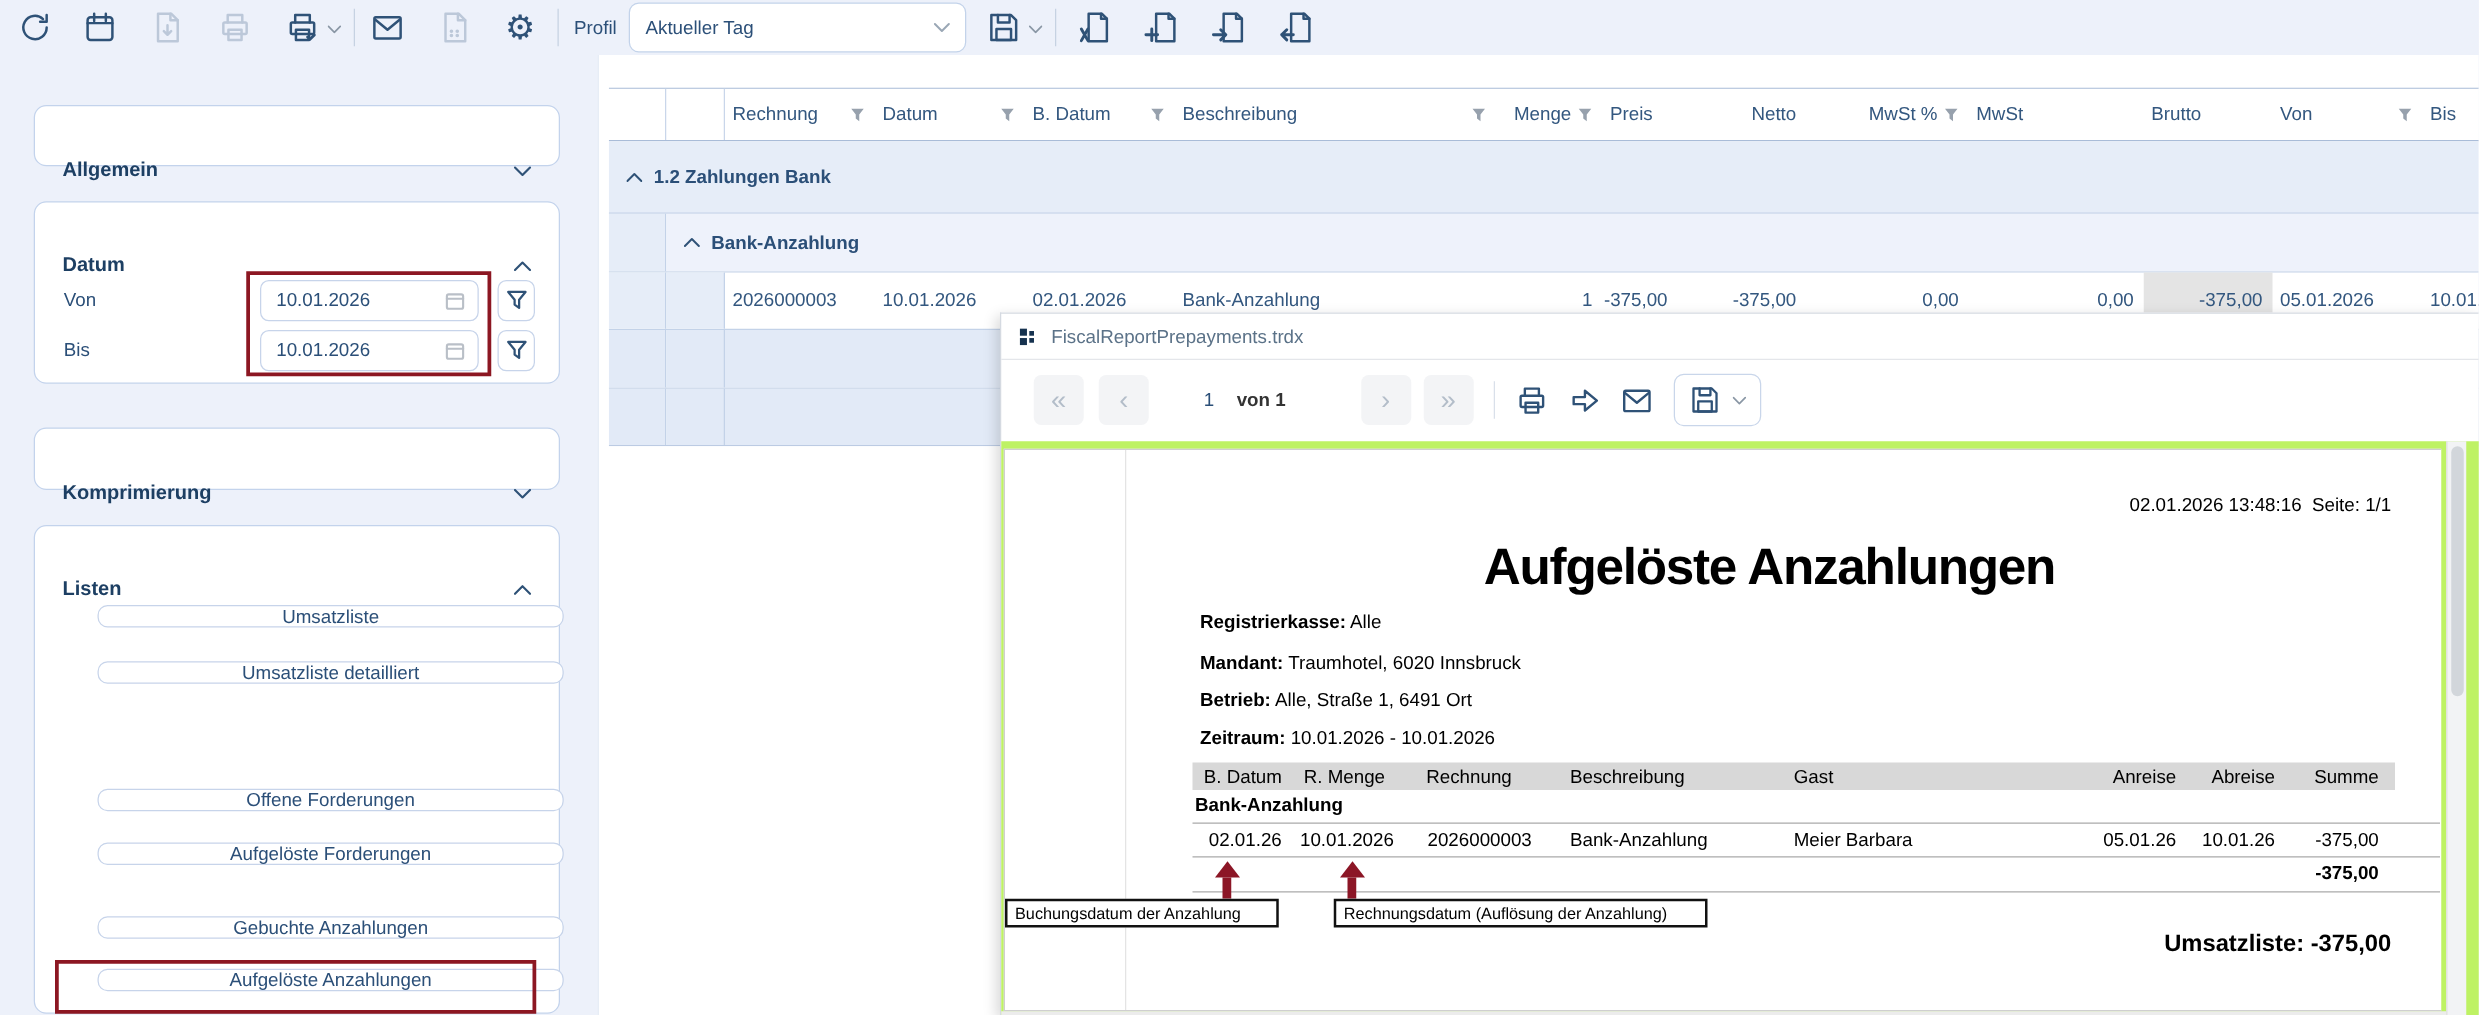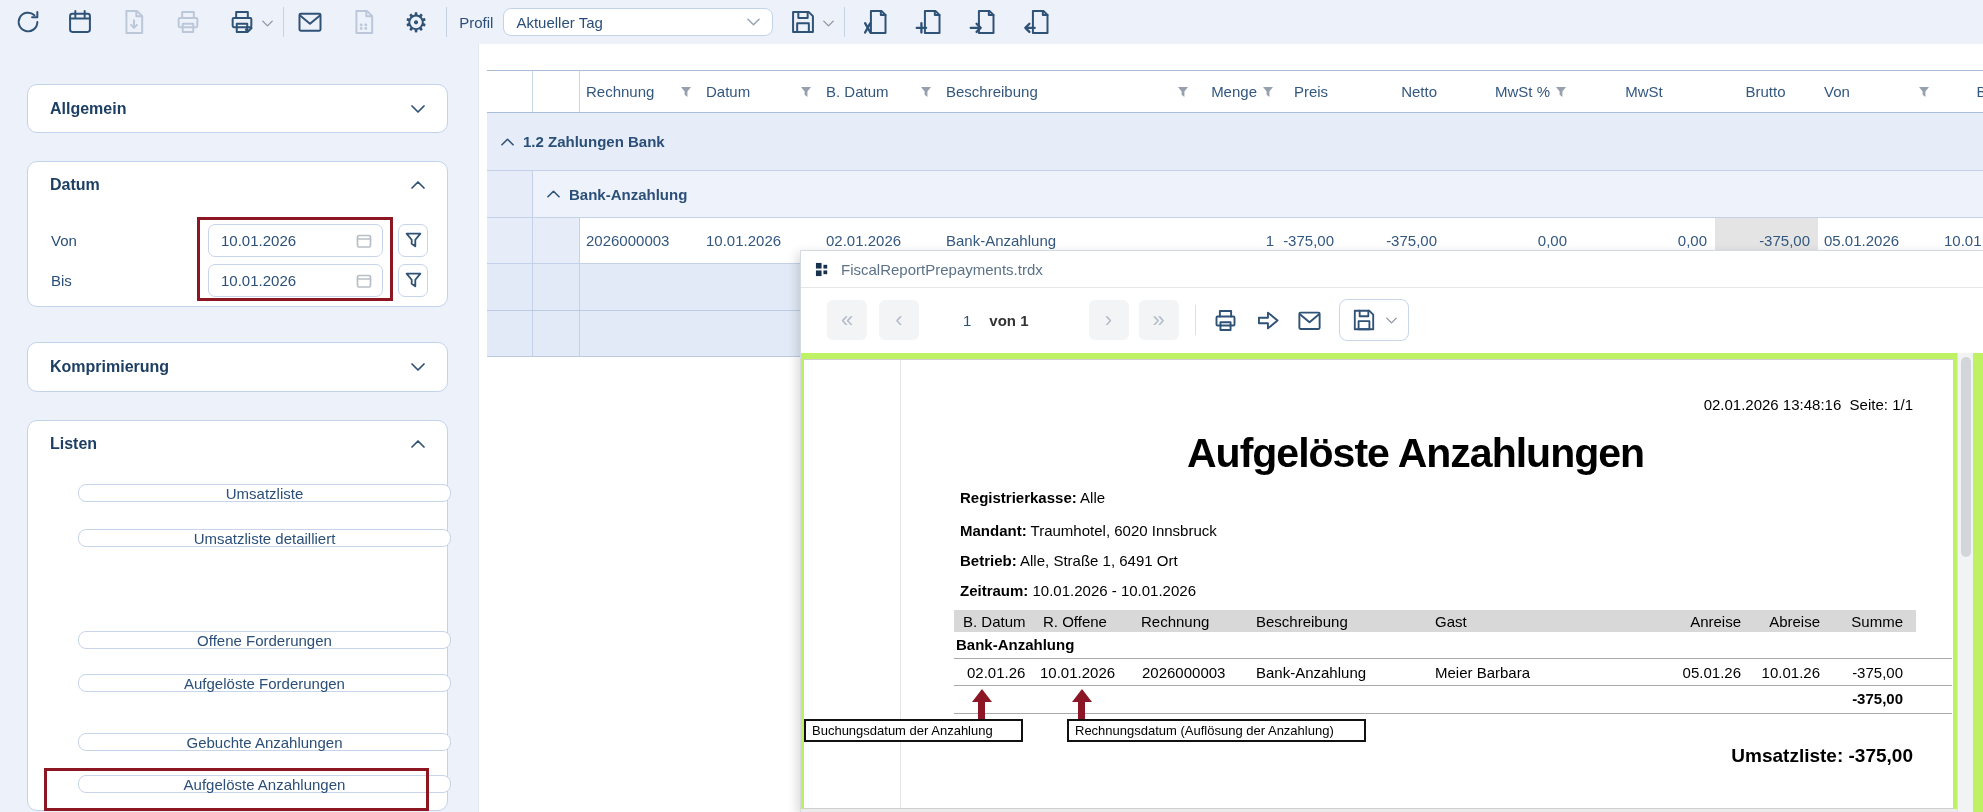--- a/index.html
+++ b/index.html
@@ -10,47 +10,47 @@
   svg.ic { stroke:#2f5277; fill:none; stroke-width:1.7; stroke-linecap:round; stroke-linejoin:round; }
   svg.ic-dis { stroke:#bcc8d9; fill:none; stroke-width:1.7; stroke-linecap:round; stroke-linejoin:round; }
   svg.funnel-fill { fill:#97a1ad; stroke:none; }
 
   
   .toolbar { position:absolute; left:0; top:0; width:1983px; height:44px; display:flex; align-items:center; padding-left:14px; background:#edf1fa; }
   .tb-sep { width:1px; height:30px; background:#c6d2e2; }
   .tb-ic { display:flex; align-items:center; justify-content:center; }
   .chev-sm { color:#8a97a5; font-size:13px; }
   .profil-label { font-size:15px; color:#2b4f78; }
-  .tb-select { width:270px; height:28px; background:#fff; border:1px solid #c3d3ea; border-radius:8px; display:flex; align-items:center; padding:0 12px; font-size:15px; color:#2b4f78; justify-content:space-between; }
+  .tb-select { width:270px; height:40px; background:#fff; border:1px solid #c3d3ea; border-radius:8px; display:flex; align-items:center; padding:0 12px; font-size:15px; color:#2b4f78; justify-content:space-between; }
   .gear-glyph { font-family:"DejaVu Sans", sans-serif; font-size:27px; color:#2f5277; line-height:1; }
 
   
   .panel { position:absolute; left:27px; width:421px; background:#fff; border:1px solid #c3d3ec; border-radius:10px; }
-  .panel-head { height:46px; display:flex; align-items:center; justify-content:space-between; padding:4px 22px; font-size:16px; font-weight:bold; color:#1d3f63; }
+  .panel-head { height:46px; display:flex; align-items:center; justify-content:space-between; padding:4px 22px; font-size:16px; font-weight:bold; color:#1d3f63;margin-top:28px; }
   .side-label { position:absolute; left:50px; font-size:15px; color:#2b4f78; }
   .date-input { position:absolute; left:207px; width:175px; height:33px; background:#fff; border:1px solid #c7d4ea; border-radius:7px; display:flex; align-items:center; justify-content:space-between; padding:0 10px 0 12px; font-size:15px; color:#2b4f78; }
   .filter-btn { position:absolute; left:397px; width:30px; height:33px; background:#fff; border:1px solid #c7d4ea; border-radius:7px; display:flex; align-items:center; justify-content:center; }
   .list-btn { position:absolute; left:50px; width:373px; height:18px; background:#fff; border:1px solid #c7d4ea; border-radius:8px; display:flex; align-items:center; justify-content:center; font-size:15px; color:#2b4f78; }
   .hl-rect { position:absolute; border:3px solid #8c1722; z-index:20; pointer-events:none; }
 
   
   .main-area { position:absolute; left:478px; top:44px; width:1505px; height:768px; background:#fff; border-left:1px solid #e0e8f4; }
   .grid { position:absolute; left:487px; top:70px; width:1496px; overflow:hidden; font-size:15px; color:#33577f; }
   .grow { display:flex; width:1551px; }
   .cell { flex:none; display:flex; align-items:center; }
   .cA { width:46px; } .cB { width:47px; }
   .cRech { width:120px; } .cDatum { width:120px; } .cBDat { width:120px; }
   .cBesch { width:257px; } .cMenge { width:85px; } .cPreis { width:60px; }
   .cNetto { width:103px; } .cMwstP { width:130px; } .cMwst { width:140px; }
   .cBrutto { width:103px; } .cVon { width:120px; } .cBis { width:100px; }
   .hdr { height:43px; border-top:1px solid #a9bcd8; border-bottom:1px solid #a9bcd8; background:#fff; }
   .hdr .cA, .hdr .cB { border-right:1px solid #c9d6ea; }
   .hl { justify-content:space-between; padding:0 8px 0 6px; }
   .hr { justify-content:flex-end; padding:0 8px 0 6px; gap:5px; }
-  .hlp { justify-content:center; padding:0 8px 0 6px; }
+  .hlp { justify-content:flex-start; padding:0 8px 0 6px; }
   .r-group1 { height:58px; background:#e6edf8; border-bottom:1px solid #c3d2e8; display:flex; align-items:center; padding-left:14px; gap:9px; font-weight:bold; color:#2b4f78; width:1496px; }
   .r-group2 { height:47px; border-bottom:1px solid #c3d2e8; display:flex; }
   .g2-a { width:46px; background:#e6edf8; border-right:1px solid #c3d2e8; }
   .g2-rest { flex:1; background:#eef2fb; display:flex; align-items:center; padding-left:14px; gap:9px; font-weight:bold; color:#2b4f78; }
   .r-data { height:46px; border-bottom:1px solid #c3d2e8; }
   .r-data .cA, .r-data .cB { background:#e6edf8; border-right:1px solid #c3d2e8; }
   .dl { padding-left:6px; }
   .dr { justify-content:flex-end; padding-right:8px; }
   .cell-sel { background:#e4e4e4; }
   .r-empty { height:47px; border-bottom:1px solid #bccbe3; }
@@ -446,21 +446,21 @@
       <div class="rpt-title">Aufgelöste Anzahlungen</div>
 
       <div class="rpt-meta" style="top:129px"><b>Registrierkasse:</b> <span>Alle</span></div>
       <div class="rpt-meta" style="top:162px"><b>Mandant:</b> <span>Traumhotel, 6020 Innsbruck</span></div>
       <div class="rpt-meta" style="top:192px"><b>Betrieb:</b> <span>Alle, Straße 1, 6491 Ort</span></div>
       <div class="rpt-meta" style="top:222px"><b>Zeitraum:</b> <span>10.01.2026 - 10.01.2026</span></div>
 
       <div class="rt">
         <div class="rt-headbg"></div>
         <span style="left:9px;top:3px">B. Datum</span>
-        <span style="left:89px;top:3px">R. Offene</span>
+        <span style="left:89px;top:3px">R. Menge</span>
         <span style="left:187px;top:3px">Rechnung</span>
         <span style="left:302px;top:3px">Beschreibung</span>
         <span style="left:481px;top:3px">Gast</span>
         <span class="rt-r" style="left:700px;width:87px;top:3px">Anreise</span>
         <span class="rt-r" style="left:790px;width:76px;top:3px">Abreise</span>
         <span class="rt-r" style="left:874px;width:75px;top:3px">Summe</span>
 
         <span style="left:2px;top:26px;font-weight:bold">Bank-Anzahlung</span>
         <div class="rline" style="top:48px"></div>
 

